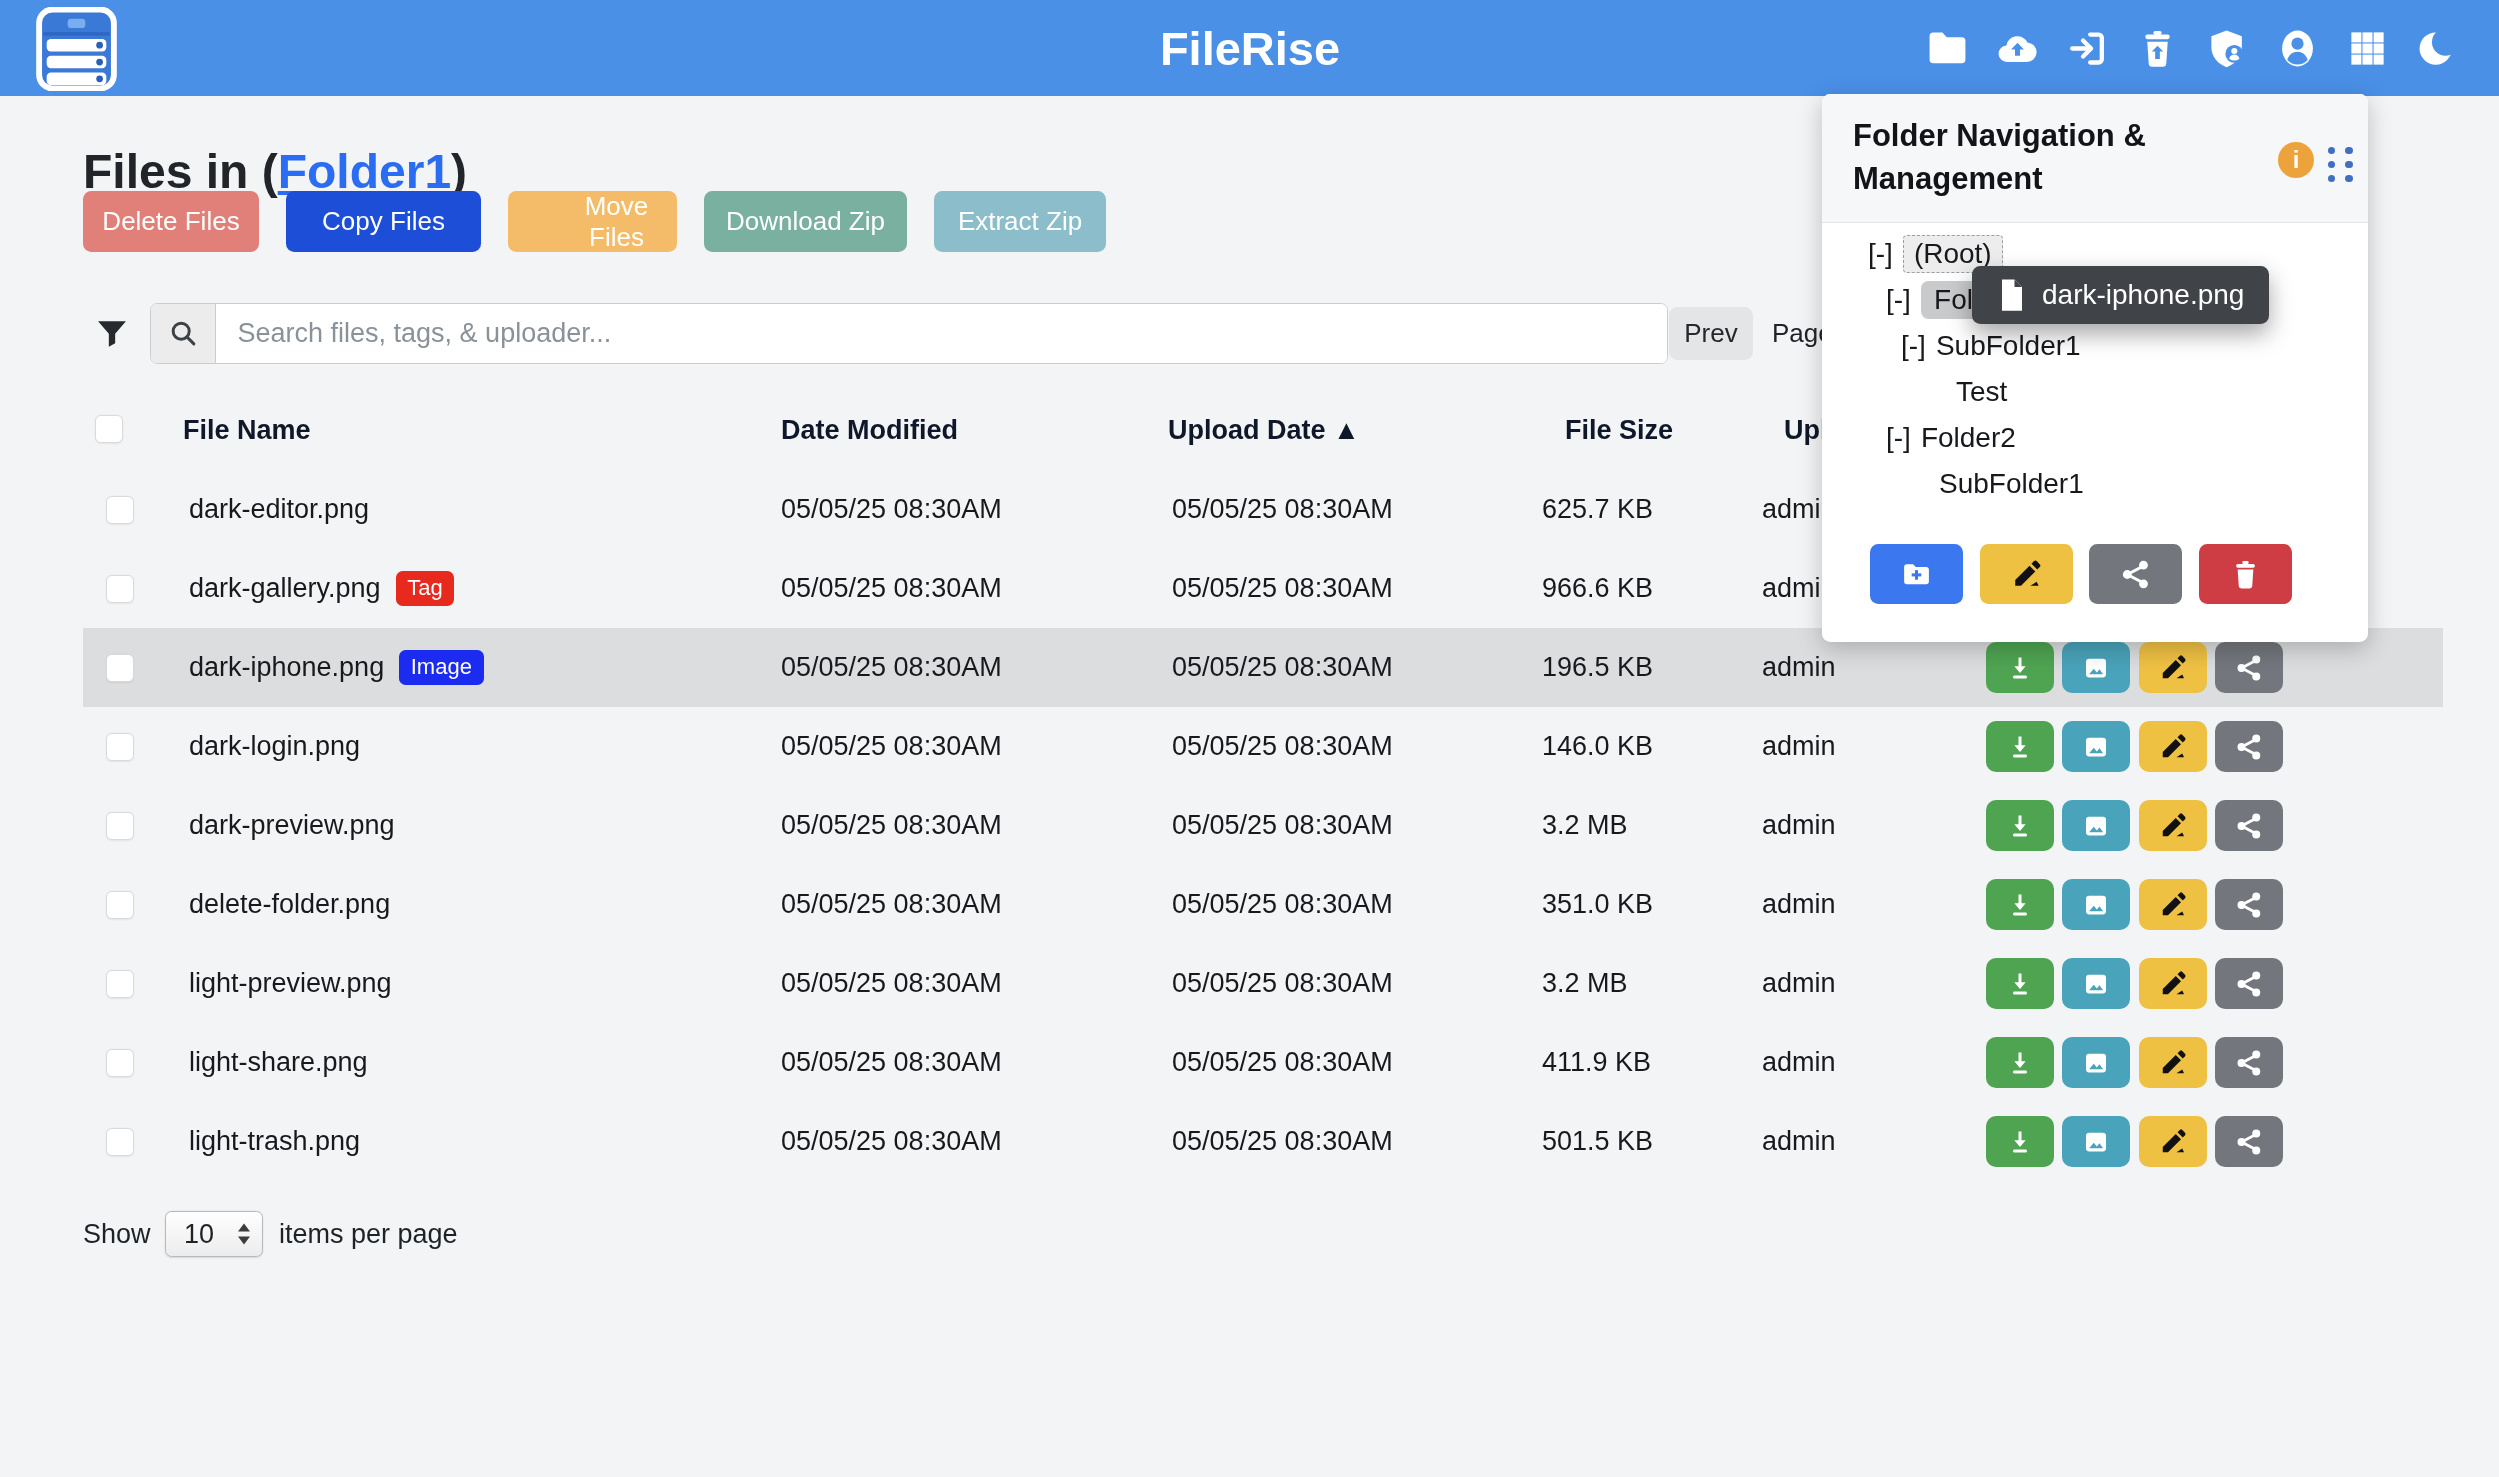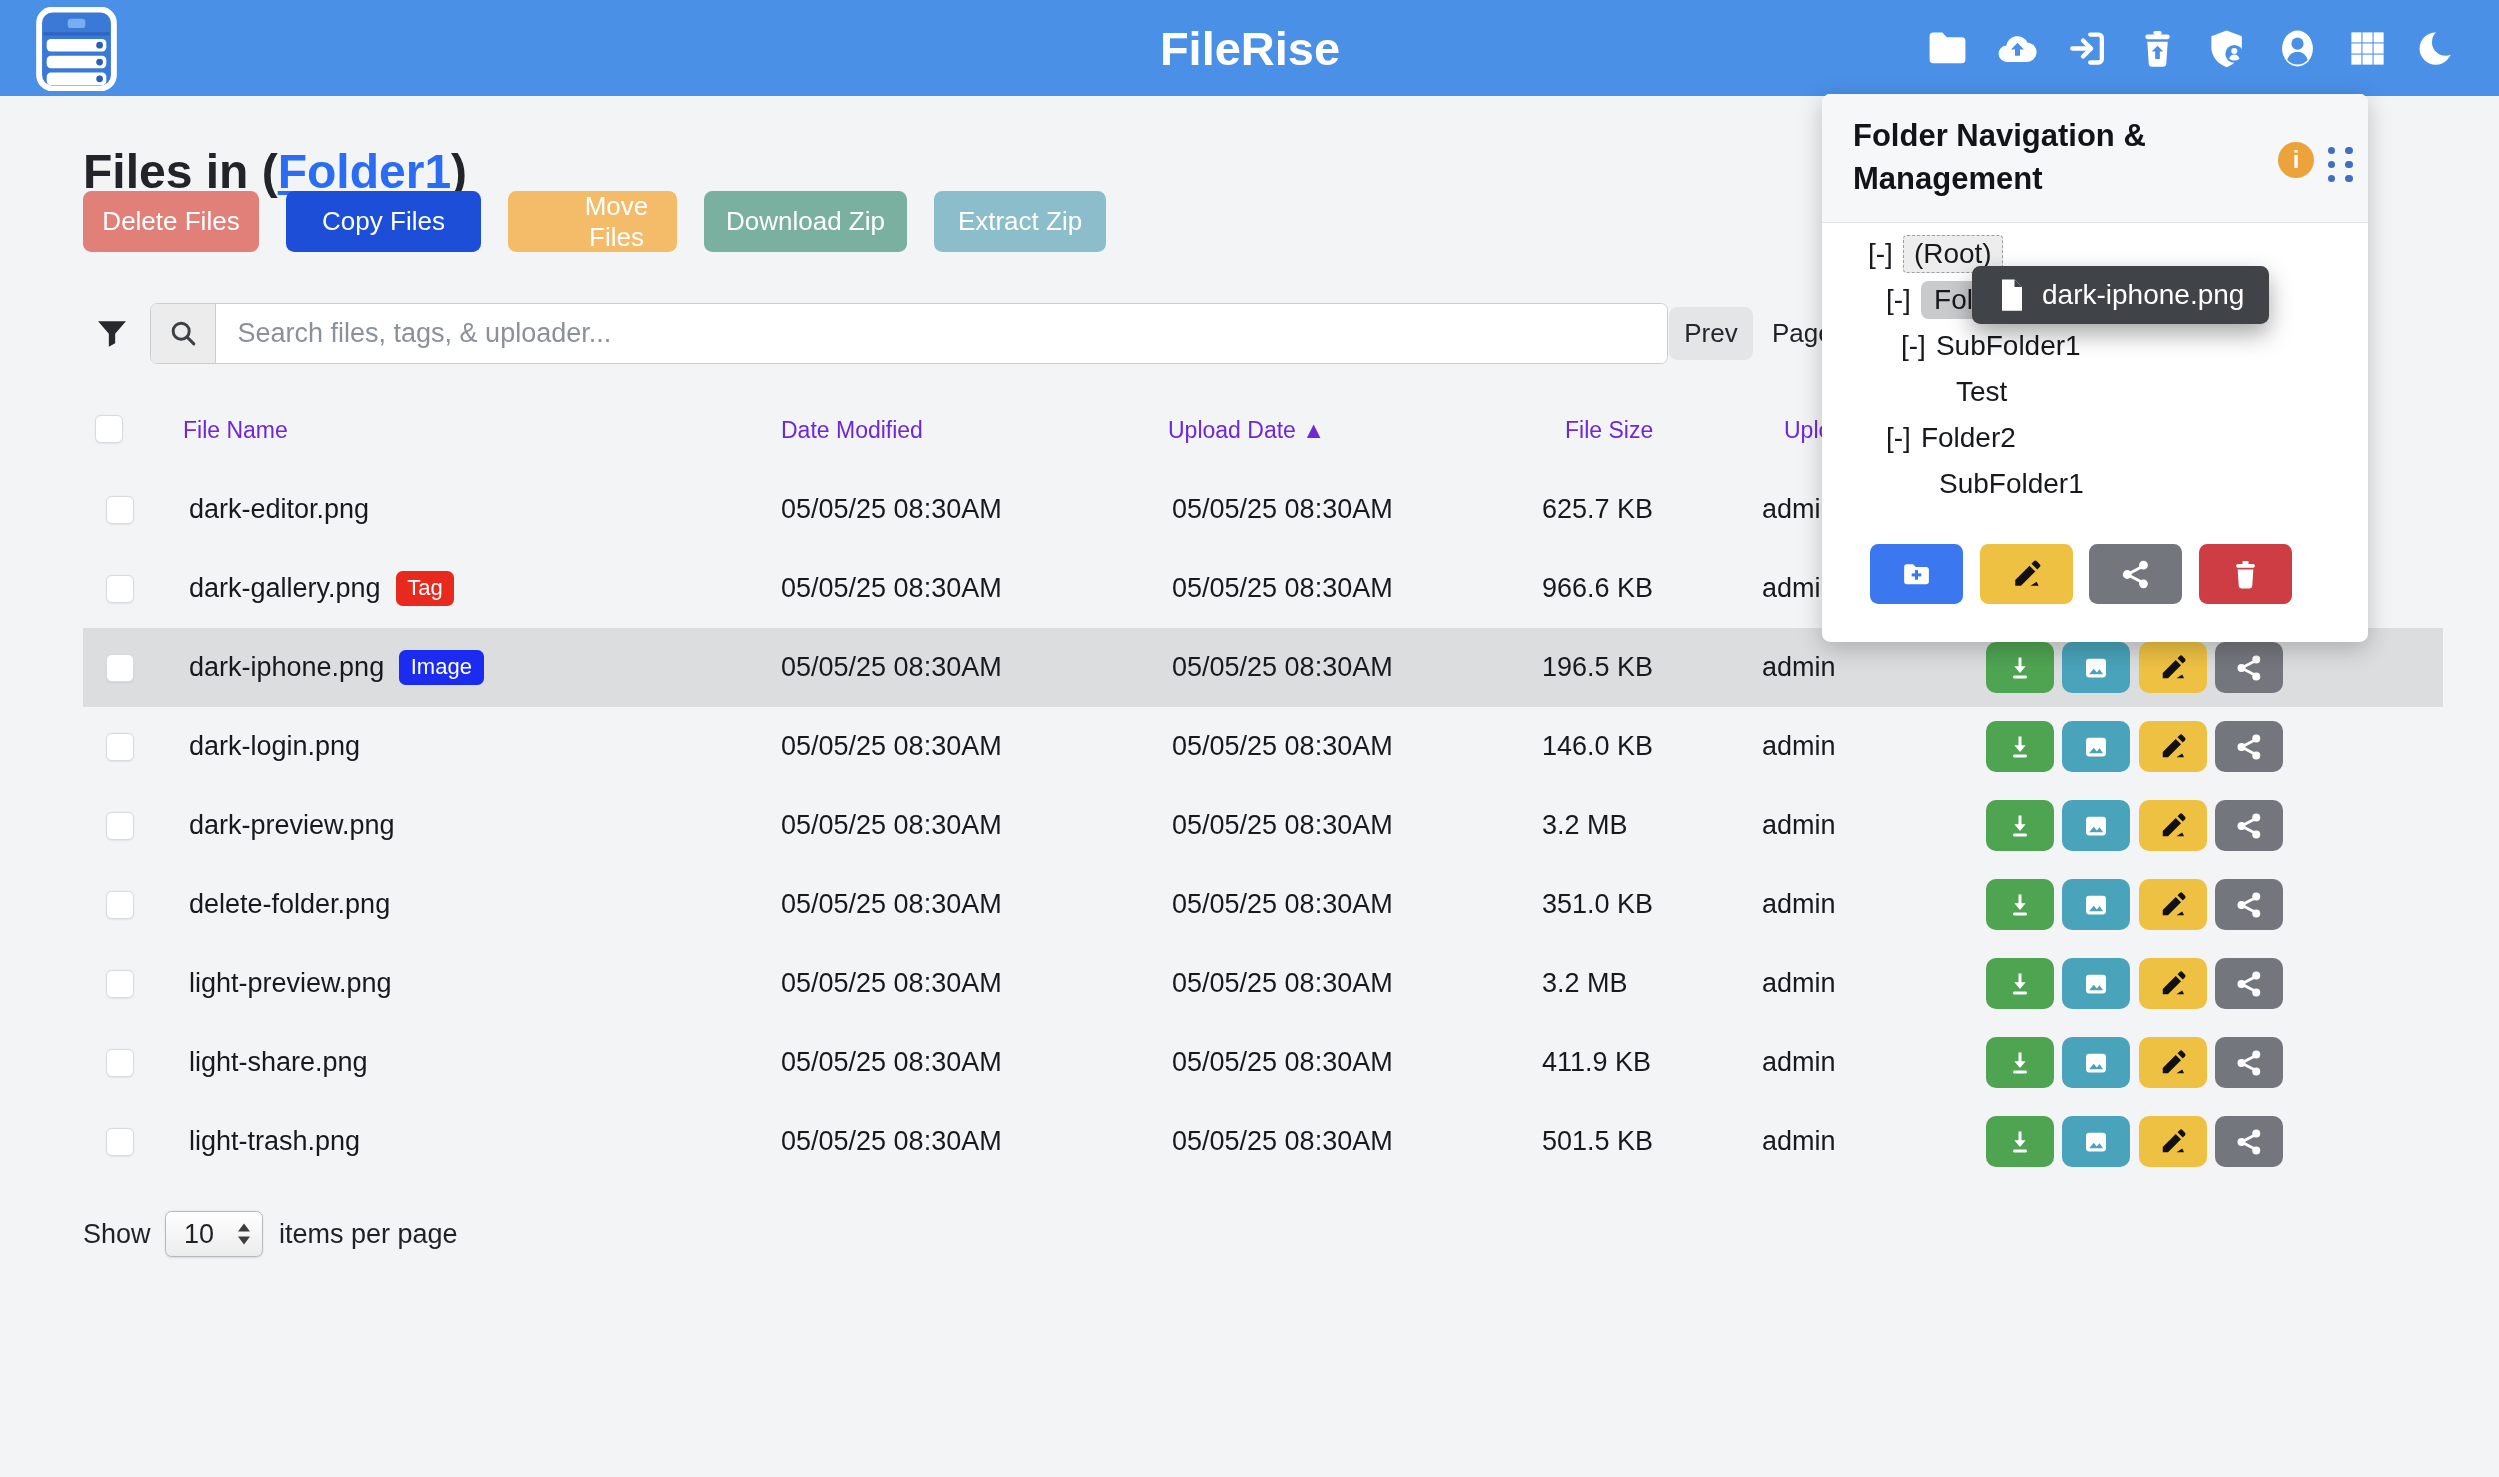--- a/index.html
+++ b/index.html
@@ -39,21 +39,21 @@
   .saddon svg { width:31px; height:31px; }
   .sinput { flex:1; border:none; outline:none; font-size:27px; padding:0 21.5px; color:#23262a; font-family:inherit; background:#fff; }
   .sinput::placeholder { color:#8b9198; }
   .prev { position:absolute; left:1669px; top:4.1px; width:84px; height:53px; background:#e4e5e6; border:none;
           border-radius:8.3px; font-size:26px; color:#24282c; font-family:inherit; cursor:pointer; }
   .pagelbl { position:absolute; left:1772px; top:0; height:61px; display:flex; align-items:center; font-size:26px; color:#202428; }
 
   
   .thead { position:absolute; left:0; top:0; width:2500px; }
   .thead .cb { position:absolute; left:95px; top:415px; }
-  .thlabel { position:absolute; top:410px; height:40px; line-height:40px; font-size:23px; font-weight:400; color:#6d28d9; cursor:pointer; white-space:nowrap; }
+  .thlabel { position:absolute; top:410px; height:40px; line-height:40px; font-size:27px; font-weight:700; color:#0f172a; cursor:pointer; white-space:nowrap; }
   .th-name { left:183px; } .th-mod { left:781px; } .th-up { left:1168px; } .th-size { left:1565px; } .th-who { left:1784px; }
 
   .rows { position:absolute; left:83px; top:470px; width:2360px; }
   .frow { position:relative; height:79px; }
   .frow.hl { background:#dcdddf; }
   .frow .cb { position:absolute; left:23px; top:26px; }
   input.cb { appearance:none; -webkit-appearance:none; width:28px; height:28px; background:#fff; border:1.7px solid #d8dadc;
              border-radius:5.8px; box-shadow:0 0.8px 1.7px rgba(0,0,0,.07); cursor:pointer; }
   .c { position:absolute; top:0; height:79px; display:flex; align-items:center; font-size:27px; color:#17191d; white-space:nowrap; }
   .c.name { left:106px; cursor:pointer; }

